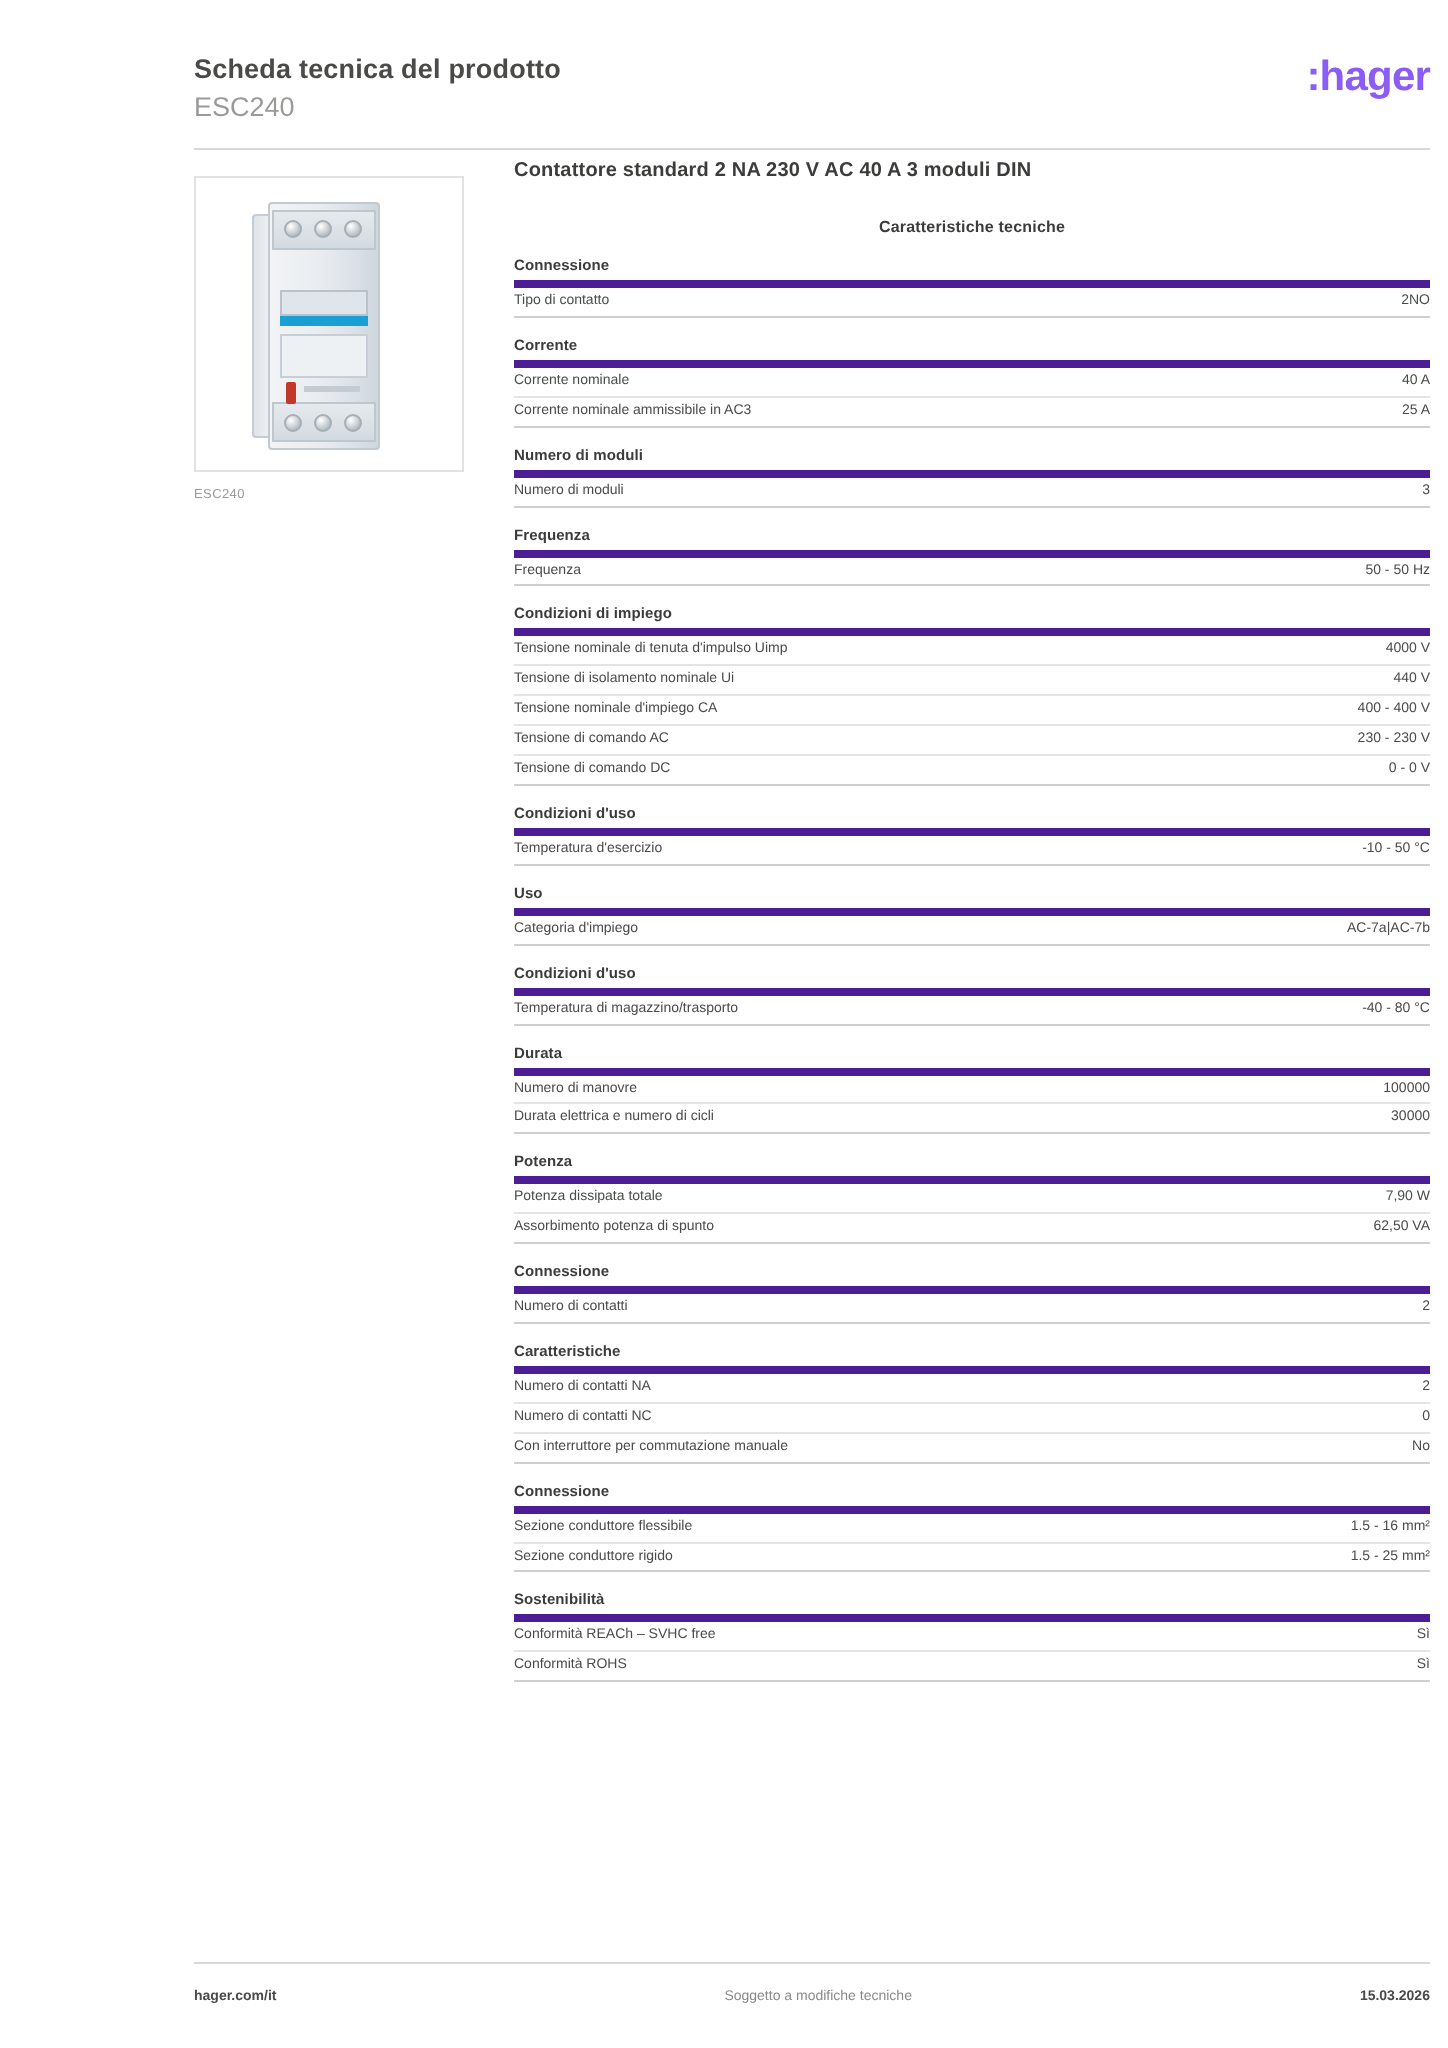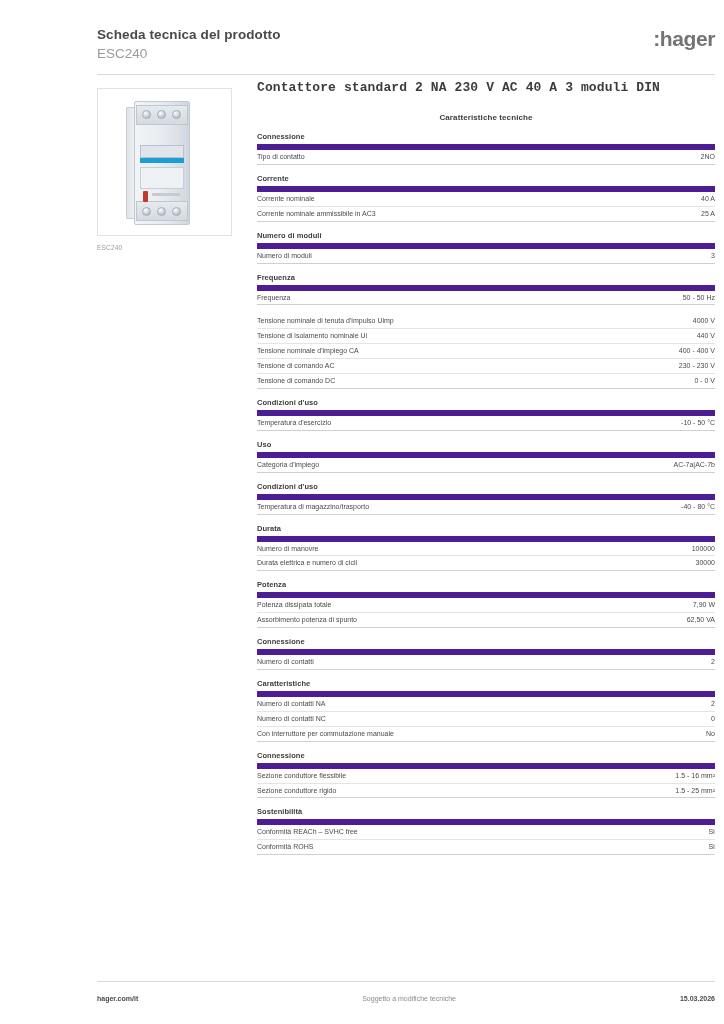--- a/index.html
+++ b/index.html
@@ -39,21 +39,21 @@
   }
   .doc-subtitle {
     font-size: 13.5px;
     color: #9a9a99;
     line-height: 1.35;
     margin-top: 1px;
   }
   .logo {
     font-size: 21px;
     font-weight: bold;
-    color: #737373;
+    color: #8b5cf6;
     letter-spacing: -0.4px;
     line-height: 1;
     padding-top: 4px;
   }
 
   .header-rule {
     position: absolute;
     left: 56px;
     right: 50px;
     top: 74px;
@@ -162,43 +162,42 @@
     width: 28px; height: 3px;
     background: #c4cbd2;
   }
 
   .right-col {
     flex: 1 1 auto;
     padding-left: 20px;
   }
 
   .main-heading {
-    font-size: 13px;
+    font-size: 10px;
     font-weight: bold;
     color: #3c3c3b;
     margin: 0 0 18px 0;
     letter-spacing: 0.1px;
-    font-family: Liberation Mono, monospace;
   }
   .section-title {
     font-size: 8px;
     font-weight: bold;
     color: #3c3c3b;
     margin: 0 0 10px 0;
     letter-spacing: 0.1px;
     text-align: center;
   }
 
   .group { margin-bottom: 9px; }
   .group-title {
     font-size: 7.5px;
     font-weight: bold;
     color: #3c3c3b;
     padding-bottom: 3px;
-    border-bottom: 6px solid #4c1d95;
+    border-bottom: 4px solid #4c1d95;
     letter-spacing: 0.05px;
   }
   .spec-row {
     display: flex;
     justify-content: space-between;
     align-items: baseline;
     font-size: 7px;
     color: #4a4a49;
     padding: 3px 0 2.5px 0;
     border-bottom: 1px solid #e4e4e4;
@@ -301,20 +300,21 @@
             </div>
           </div>
           <div class="group">
             <div class="group-title">Frequenza</div>
             <div class="spec-row">
               <div class="spec-label">Frequenza</div>
               <div class="spec-value">50 - 50 Hz</div>
             </div>
           </div>
           <div class="group">
+            <div class="group-title">Condizioni di impiego</div>
             <div class="spec-row">
               <div class="spec-label">Tensione nominale di tenuta d'impulso Uimp</div>
               <div class="spec-value">4000 V</div>
             </div>
             <div class="spec-row">
               <div class="spec-label">Tensione di isolamento nominale Ui</div>
               <div class="spec-value">440 V</div>
             </div>
             <div class="spec-row">
               <div class="spec-label">Tensione nominale d'impiego CA</div>

